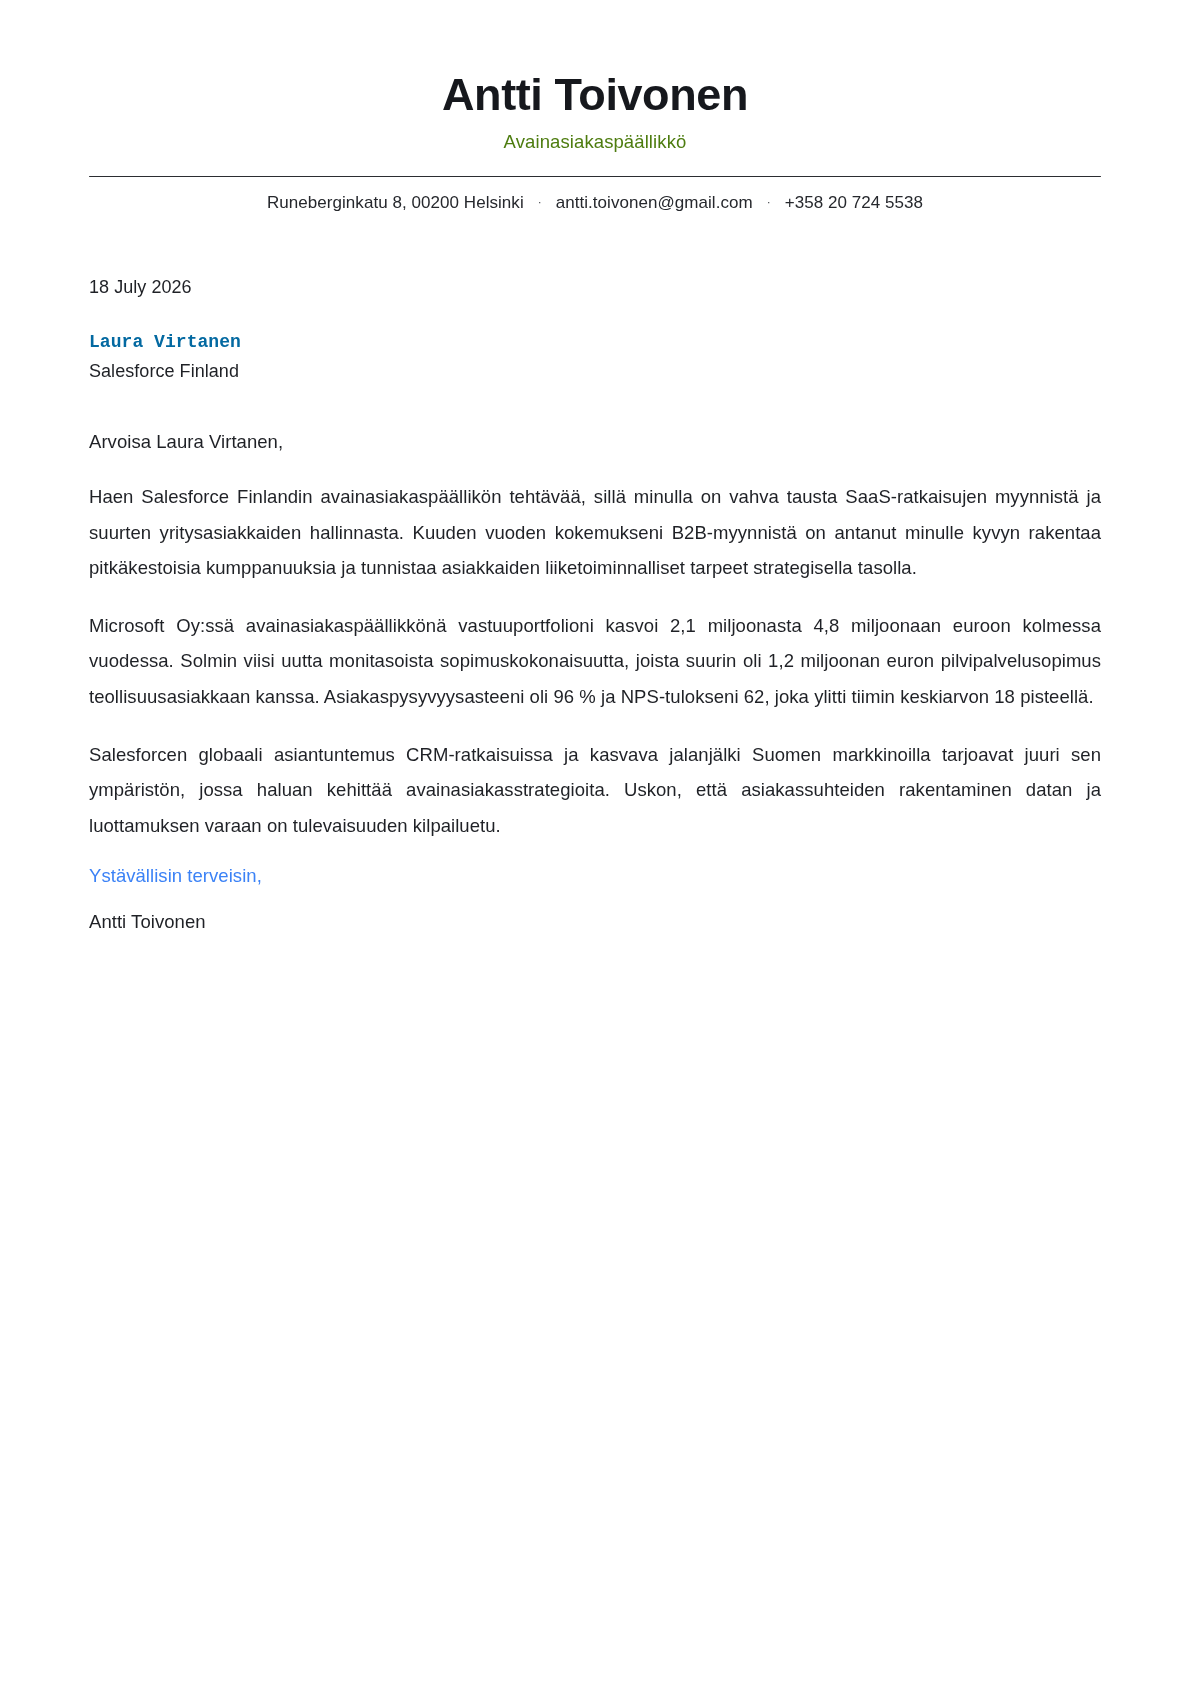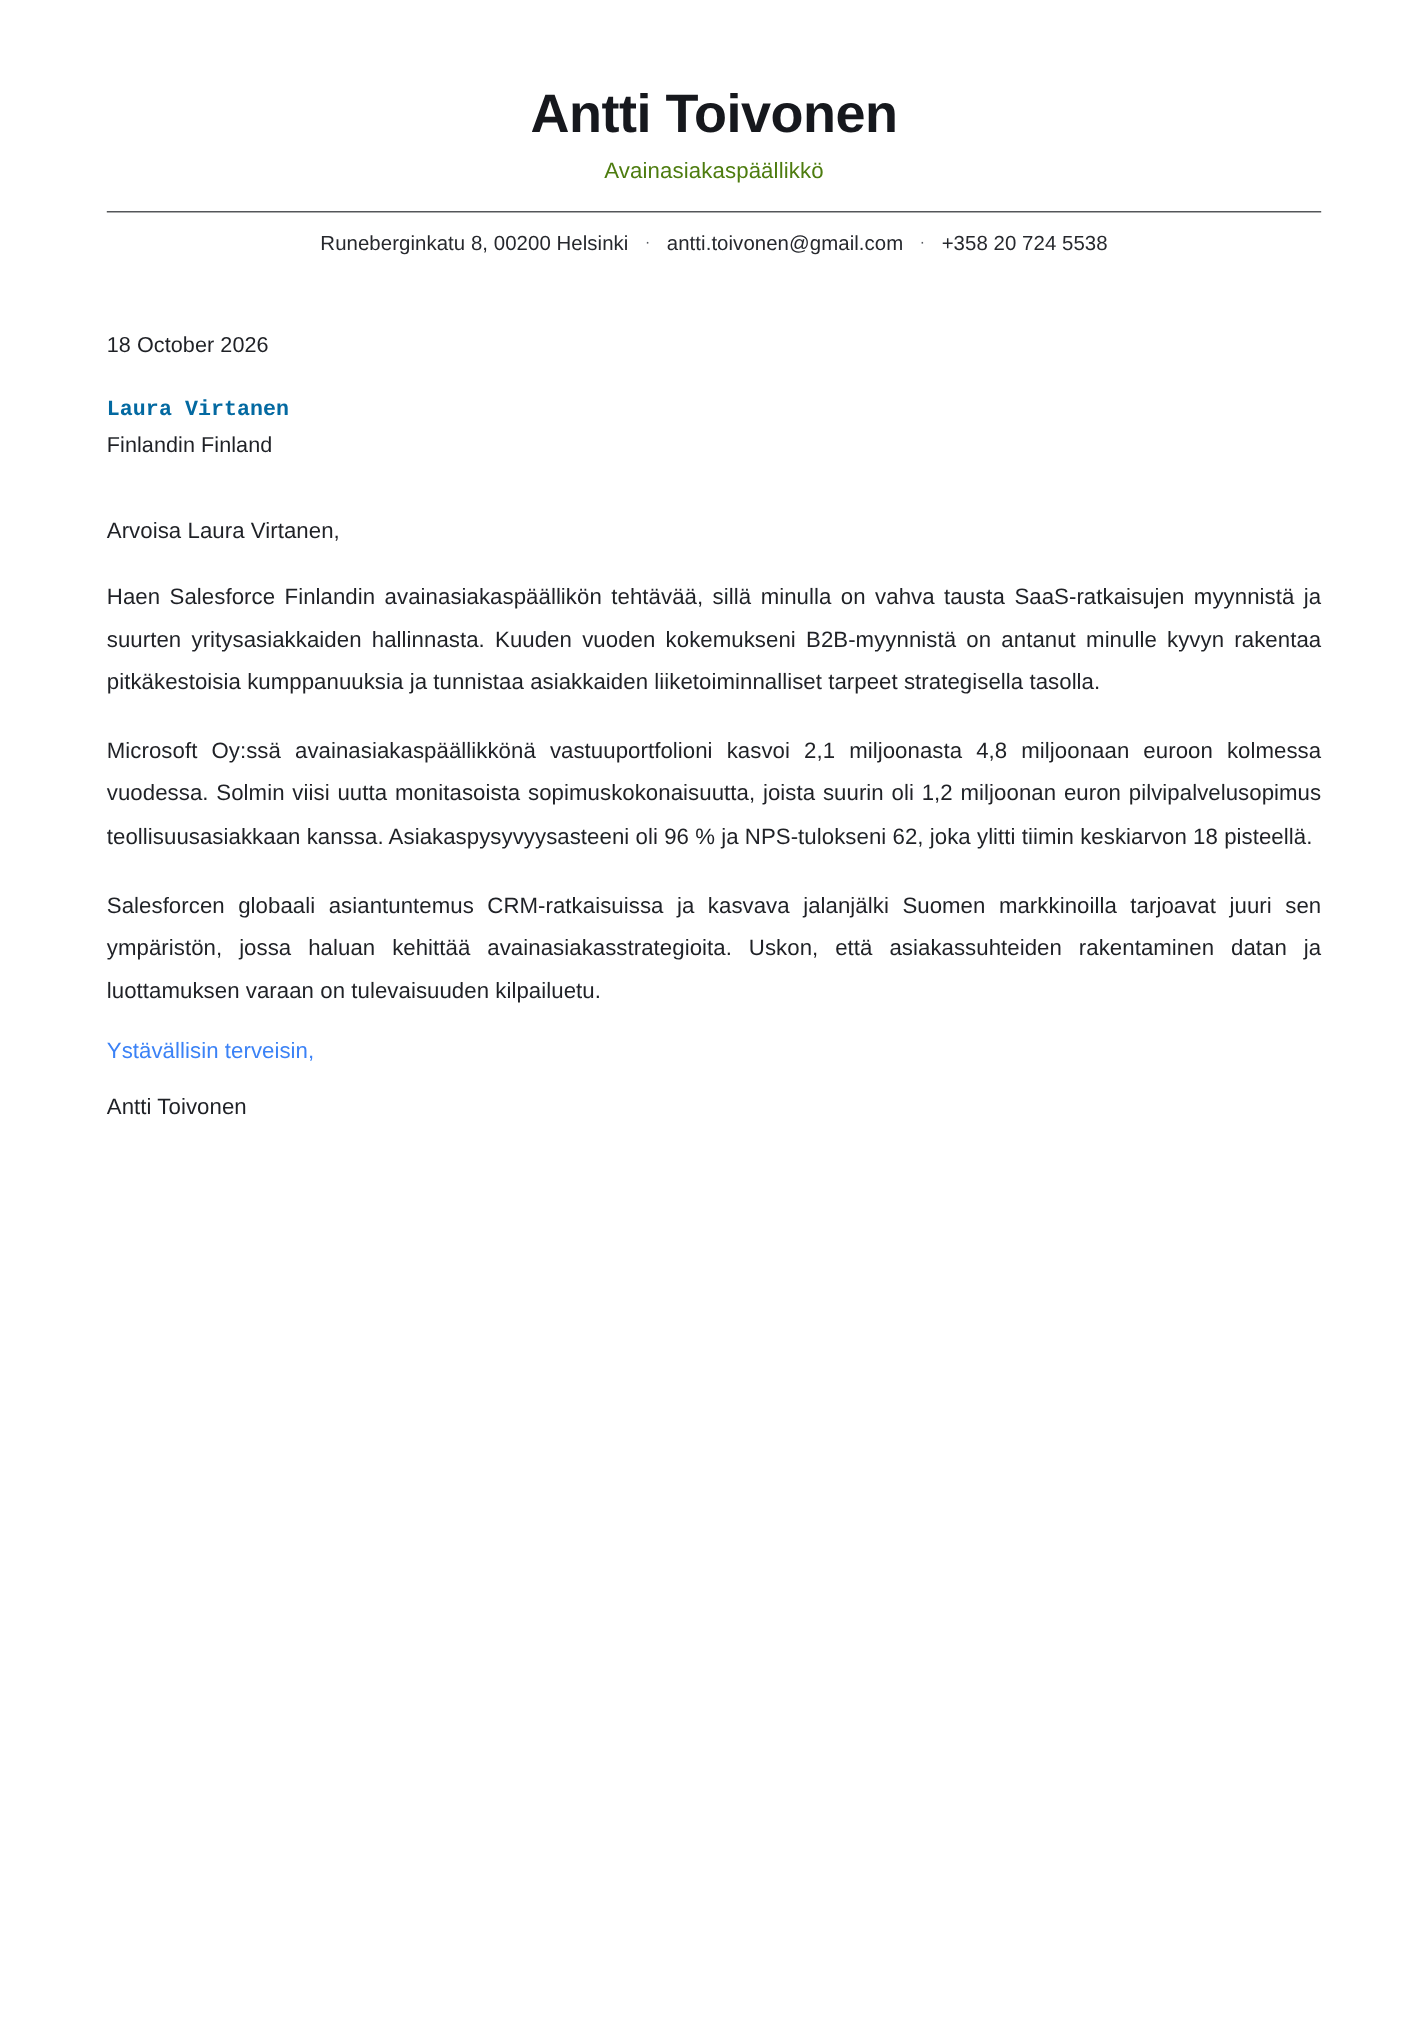--- a/index.html
+++ b/index.html
@@ -1,15 +1,15 @@
 <!DOCTYPE html>
 <html><head>
 <meta charset="utf-8">
 <style>
-  * { margin: 0; padding: 0; box-sizing: border-box; }
+  * { margin: 0; padding: 0; box-sizing: border-box; border-radius: 27px; }
 
   html, body {
     width: 1190px;
     height: 1683px;
     background: #ffffff;
   }
 
   body {
     font-family: "Liberation Sans", "DejaVu Sans", sans-serif;
     color: #1a1a1a;
@@ -148,25 +148,25 @@
       <span>Runeberginkatu 8, 00200 Helsinki</span>
       <span class="contact-sep">·</span>
       <span>antti.toivonen@gmail.com</span>
       <span class="contact-sep">·</span>
       <span>+358 20 724 5538</span>
     </div>
   </header>
 
   <main class="letter-body">
 
-    <div class="letter-date">18 October 2026</div>
+    <div class="letter-date">18 July 2026</div>
 
     <div class="recipient-block">
       <div class="recipient-name">Laura Virtanen</div>
-      <div class="recipient-company">Finlandin Finland</div>
+      <div class="recipient-company">Salesforce Finland</div>
     </div>
 
     <div class="salutation">Arvoisa Laura Virtanen,</div>
 
     <p class="body-paragraph">Haen Salesforce Finlandin avainasiakaspäällikön tehtävää, sillä minulla on vahva tausta SaaS-ratkaisujen myynnistä ja suurten yritysasiakkaiden hallinnasta. Kuuden vuoden kokemukseni B2B-myynnistä on antanut minulle kyvyn rakentaa pitkäkestoisia kumppanuuksia ja tunnistaa asiakkaiden liiketoiminnalliset tarpeet strategisella tasolla.</p>
 
     <p class="body-paragraph">Microsoft Oy:ssä avainasiakaspäällikkönä vastuuportfolioni kasvoi 2,1 miljoonasta 4,8 miljoonaan euroon kolmessa vuodessa. Solmin viisi uutta monitasoista sopimuskokonaisuutta, joista suurin oli 1,2 miljoonan euron pilvipalvelusopimus teollisuusasiakkaan kanssa. Asiakaspysyvyysasteeni oli 96 % ja NPS-tulokseni 62, joka ylitti tiimin keskiarvon 18 pisteellä.</p>
 
     <p class="body-paragraph">Salesforcen globaali asiantuntemus CRM-ratkaisuissa ja kasvava jalanjälki Suomen markkinoilla tarjoavat juuri sen ympäristön, jossa haluan kehittää avainasiakasstrategioita. Uskon, että asiakassuhteiden rakentaminen datan ja luottamuksen varaan on tulevaisuuden kilpailuetu.</p>
 

